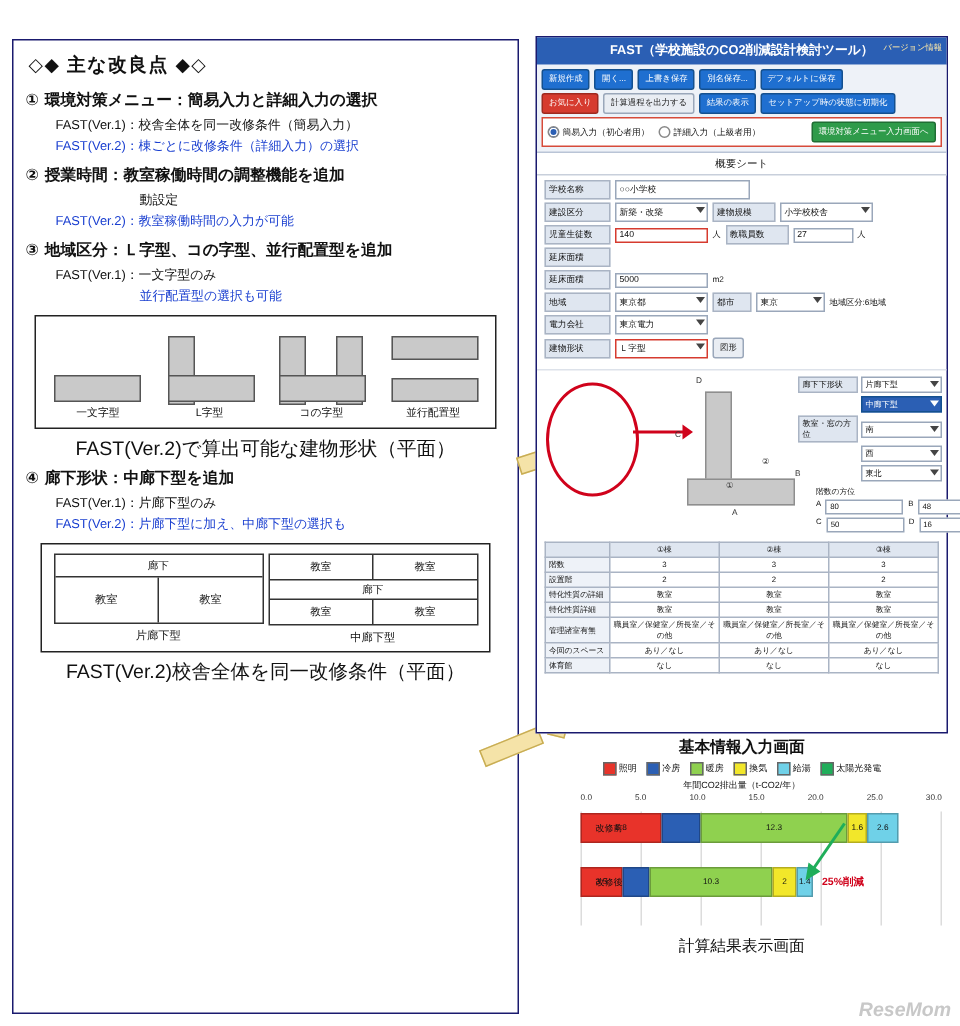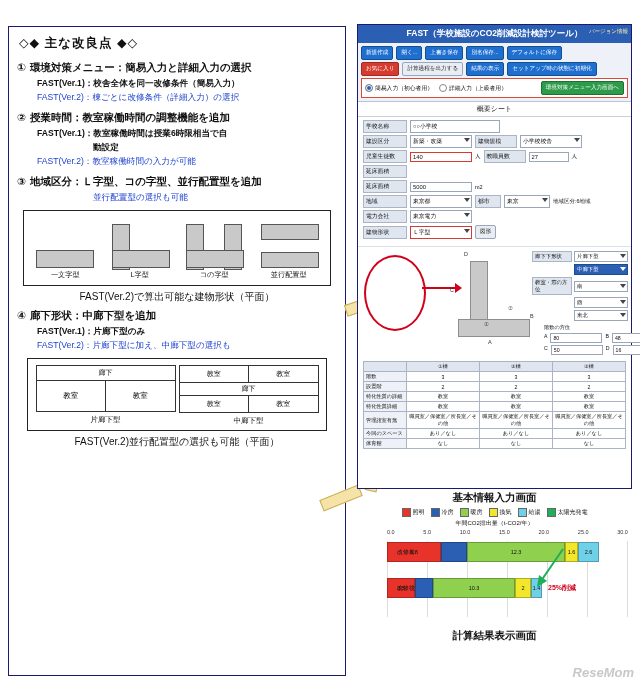--- a/index.html
+++ b/index.html
@@ -14,34 +14,34 @@
   .left{
     position:absolute;left:8px;top:26px;width:338px;height:650px;
     border:1px solid #1a1a6e;background:#fff;box-sizing:border-box;
     padding:6px 8px;
   }
   .left-title{font-size:12.5px;font-weight:bold;margin:2px 0 8px 2px;letter-spacing:1px;}
   .item{margin:0 0 6px 0;}
   .item-head{font-size:10.5px;font-weight:bold;display:flex;gap:4px;line-height:1.35;}
   .num{flex:0 0 auto;}
   .sub{font-size:8.6px;line-height:1.5;margin:3px 0 0 20px;}
-  .sub .v1{color:#111;font-weight:bold;}
+  .sub .v1{color:#111;}
   .sub .v2{color:#1a3fd0;}
   .sub div{margin-bottom:1px;}
 
   
   .shape-box{
     margin:6px 6px 2px 6px;border:1px solid #222;background:#fff;
     padding:6px 4px 4px 4px;
   }
   .shape-row{display:flex;justify-content:space-around;align-items:center;height:64px;}
   .shape-cell{width:70px;text-align:center;}
   .shape-art{height:50px;display:flex;align-items:flex-end;justify-content:center;}
   .shape-cap{font-size:7.2px;margin-top:2px;}
-  .fig-cap{font-size:10px;text-align:center;margin:4px 0 2px 0;}
+  .fig-cap{font-size:13px;text-align:center;margin:4px 0 2px 0;}
 
   
   .cor-box{margin:6px 10px 2px 10px;border:1px solid #222;background:#fff;padding:6px 6px 4px 6px;}
   .cor-row{display:flex;justify-content:space-around;}
   .cor-cell{width:140px;}
   .cor-cap{font-size:7.5px;text-align:center;margin-top:3px;}
 
   
   .right-top{
     position:absolute;left:357px;top:24px;width:275px;height:465px;
@@ -111,21 +111,21 @@
   .lg{display:inline-flex;align-items:center;gap:2px;}
   .sw{width:7px;height:7px;display:inline-block;border:1px solid #666;}
   .chart-title{font-size:6px;text-align:center;margin:1px 0;}
   .axis-row{display:flex;font-size:5.5px;justify-content:space-between;padding-left:30px;padding-right:4px;color:#333;}
   .bars{position:relative;padding-left:30px;padding-right:4px;}
   .bar-line{display:flex;align-items:center;height:22px;margin-bottom:8px;}
   .bar-lab{position:absolute;left:0;width:28px;font-size:6px;text-align:right;}
   .seg{height:20px;display:flex;align-items:center;justify-content:center;font-size:5.5px;color:#111;border:1px solid rgba(0,0,0,.25);box-sizing:border-box;}
   .grid-v{position:absolute;top:0;bottom:0;width:1px;background:#dcdcdc;}
   .cut-label{color:#d0021b;font-size:7px;font-weight:bold;}
-  .chart-cap{font-size:10.5px;font-weight:bold;text-align:center;margin-top:12px;}
+  .chart-cap{font-size:10.5px;font-weight:normal;text-align:center;margin-top:7px;}
 
   
   .big-arrow{position:absolute;background:#f5e3a8;border:1px solid #c8ad54;}
   .watermark{position:absolute;right:6px;bottom:4px;font-size:13px;color:#c8c8c8;font-weight:bold;font-style:italic;}
 </style>
 </head>
 <body>
 
 <div class="page">
 
@@ -142,32 +142,32 @@
         <div><span class="v2">FAST(Ver.2)：</span><span class="v2">棟ごとに改修条件（詳細入力）の選択</span></div>
       </div>
     </div>
 
     <div class="item">
       <div class="item-head">
         <span class="num">②</span>
         <span>授業時間：教室稼働時間の調整機能を追加</span>
       </div>
       <div class="sub">
-        <div><span class="v1">FAST(Ver.1)：</span><span class="v1">教室稼働時間は授業6時限相当で自</span></div>
         <div style="margin-left:56px"><span class="v1">動設定</span></div>
         <div><span class="v2">FAST(Ver.2)：</span><span class="v2">教室稼働時間の入力が可能</span></div>
       </div>
     </div>
 
     <div class="item">
       <div class="item-head">
         <span class="num">③</span>
         <span>地域区分：Ｌ字型、コの字型、並行配置型を追加</span>
       </div>
       <div class="sub">
+        <div><span class="v1">FAST(Ver.1)：</span><span class="v1">一文字型のみ</span></div>
         <div style="margin-left:56px"><span class="v2">並行配置型の選択も可能</span></div>
       </div>
     </div>
 
     <div class="shape-box">
       <div class="shape-row">
         <div class="shape-cell">
           <div class="shape-art">
             <div style="width:56px;height:16px;background:#c9c9c9;border:1px solid #555;"></div>
           </div>
@@ -237,21 +237,21 @@
             <div style="height:12px;border-bottom:1px solid #333;display:flex;align-items:center;justify-content:center;font-size:7px;">廊下</div>
             <div style="display:flex;height:16px;">
               <div style="flex:1;border-right:1px solid #333;display:flex;align-items:center;justify-content:center;font-size:7px;">教室</div>
               <div style="flex:1;display:flex;align-items:center;justify-content:center;font-size:7px;">教室</div>
             </div>
           </div>
           <div class="cor-cap">中廊下型</div>
         </div>
       </div>
     </div>
-    <div class="fig-cap">FAST(Ver.2)並行配置型の選択も可能（平面）</div>
+    <div class="fig-cap">FAST(Ver.2)校舎全体を同一改修条件（平面）</div>
   </div>
 
   <div class="big-arrow" style="left:345px;top:300px;width:30px;height:10px;transform:rotate(-18deg);"></div>
   <div class="big-arrow" style="left:320px;top:492px;width:40px;height:10px;transform:rotate(-22deg);"></div>
   <div class="big-arrow" style="left:372px;top:430px;width:10px;height:60px;transform:rotate(14deg);"></div>
 
   <div class="right-top">
     <div class="tool-title">
       <span>FAST（学校施設のCO2削減設計検討ツール）</span>
       <span class="ver">バージョン情報</span>

